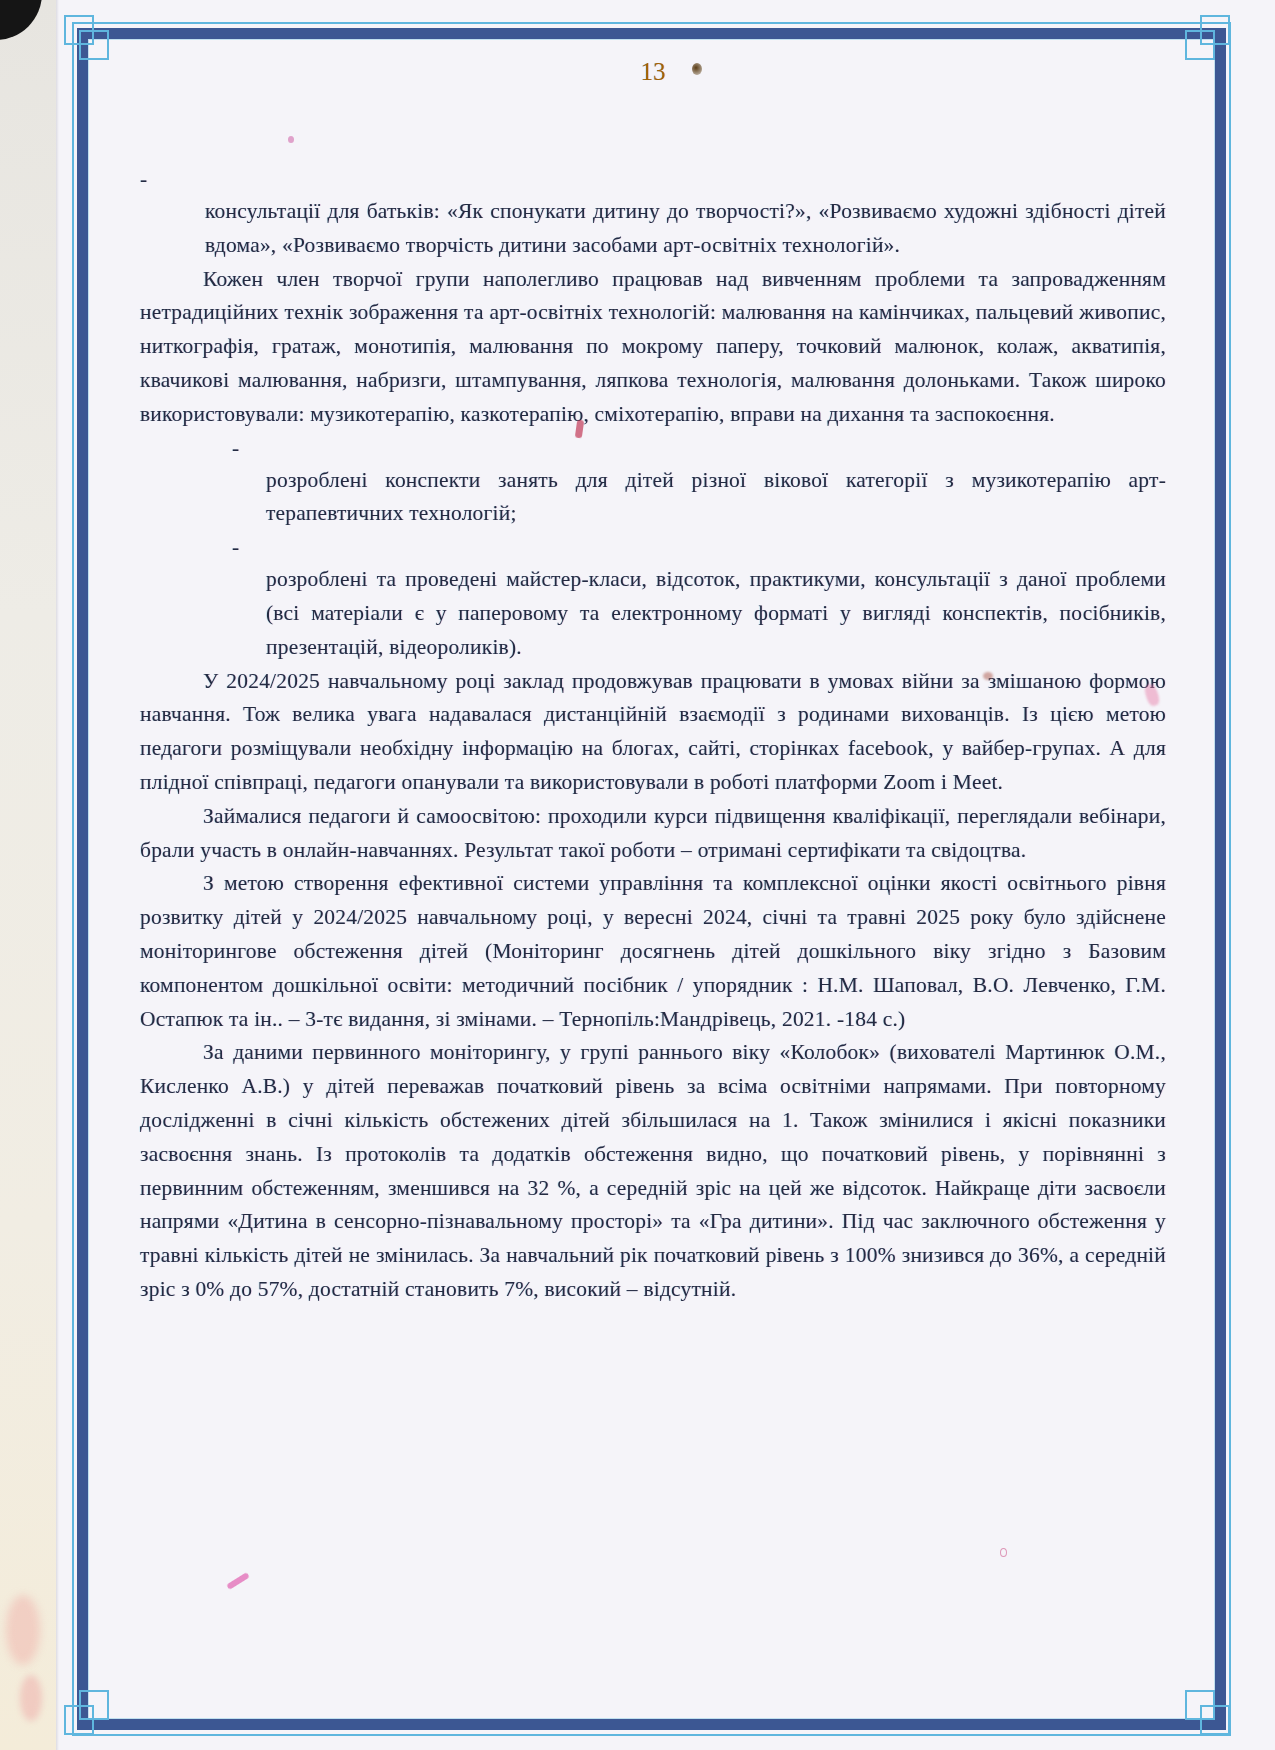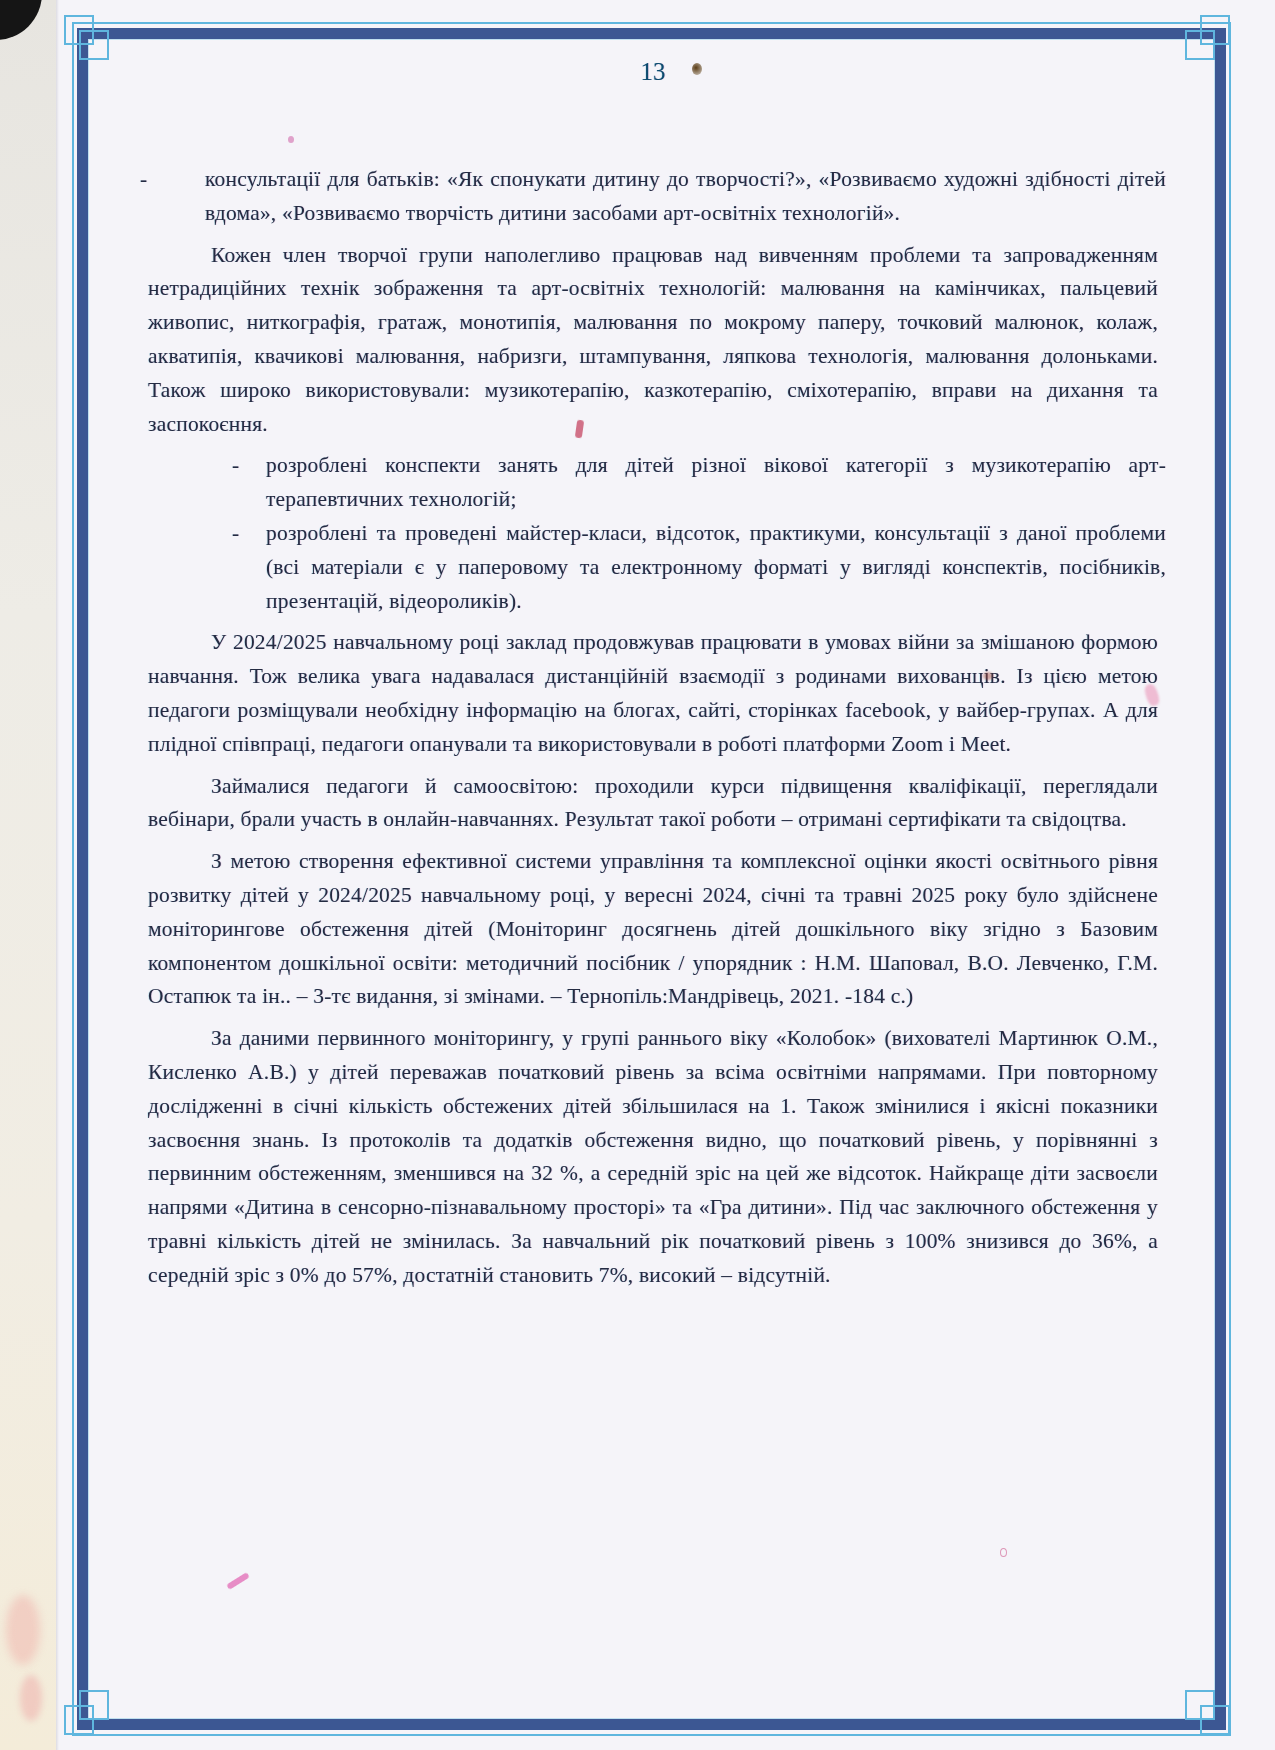--- a/index.html
+++ b/index.html
@@ -38,38 +38,38 @@
   }
   .cdeco {
     position: absolute; width: 30px; height: 30px;
     border: 2px solid #5fb6de; box-sizing: border-box;
     background: transparent;
   }
 
   
   .page-number {
     position: absolute; left: 140px; top: 58px; width: 1026px;
-    text-align: center; font-size: 25px; color: #0c4a6e;
+    text-align: center; font-size: 25px; color: #a16207;
     text-shadow: 0.7px 0.3px 0 rgba(186,60,160,0.18), -0.7px -0.2px 0 rgba(40,170,200,0.22);
   }
   .text-flow {
     position: absolute; left: 140px; top: 163px; width: 1026px;
     color: #242b42;
     font-size: 21.5px; line-height: 33.8px;
     letter-spacing: 0.2px;
     text-align: justify;
     text-shadow: 0.7px 0.3px 0 rgba(186,60,160,0.16), -0.7px -0.2px 0 rgba(40,170,200,0.22);
   }
-  .text-flow p.para { margin: 8px; text-indent: 63px; }
+  .text-flow p.para { margin: 0; text-indent: 63px; }
   .bullet { display: flex; margin: 0; }
   .bullet .dash { flex: 0 0 auto; }
   .bullet.l1 .dash { width: 65px; }
   .bullet.l2 { margin-left: 92px; }
   .bullet.l2 .dash { width: 34px; }
-  .bullet .btext { flex: 1 1 auto; text-align: justify; }
+  .bullet .btext { flex: 1 1 auto; text-align: justify; margin-top: 32px; }
 
   
   .art { position: absolute; pointer-events: none; }
   .a1 { left: 692px; top: 63px; width: 10px; height: 12px; border-radius: 50%;
         background: radial-gradient(circle at 40% 40%, #5a3c16, rgba(120,90,40,0.25)); filter: blur(0.4px); }
   .a2 { left: 288px; top: 136px; width: 6px; height: 7px; border-radius: 50%;
         background: rgba(205,95,165,0.55); filter: blur(0.6px); }
   .a3 { left: 576px; top: 420px; width: 7px; height: 18px; border-radius: 3px;
         background: rgba(185,25,60,0.6); transform: rotate(8deg); filter: blur(0.4px); }
   .a4 { left: 983px; top: 672px; width: 10px; height: 8px; border-radius: 50%;

